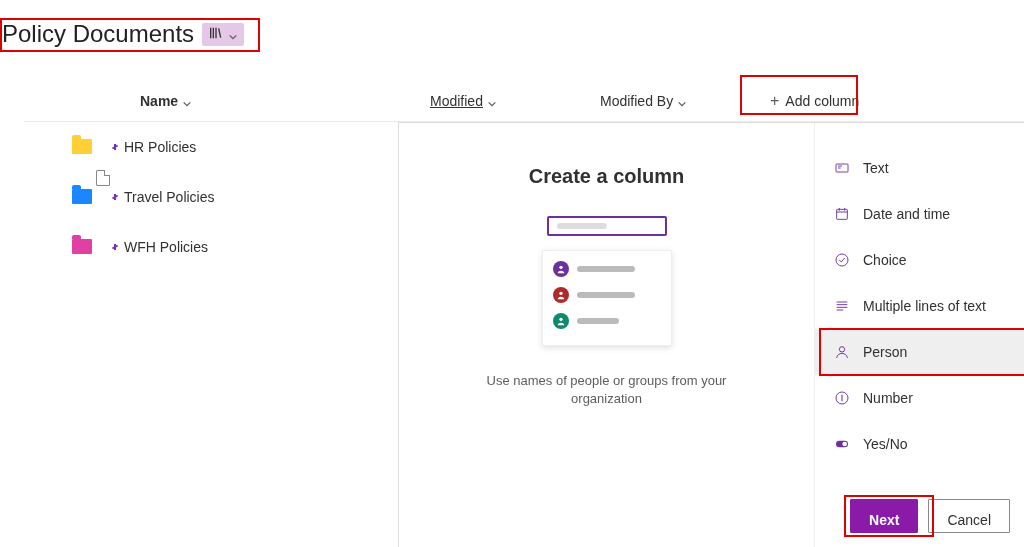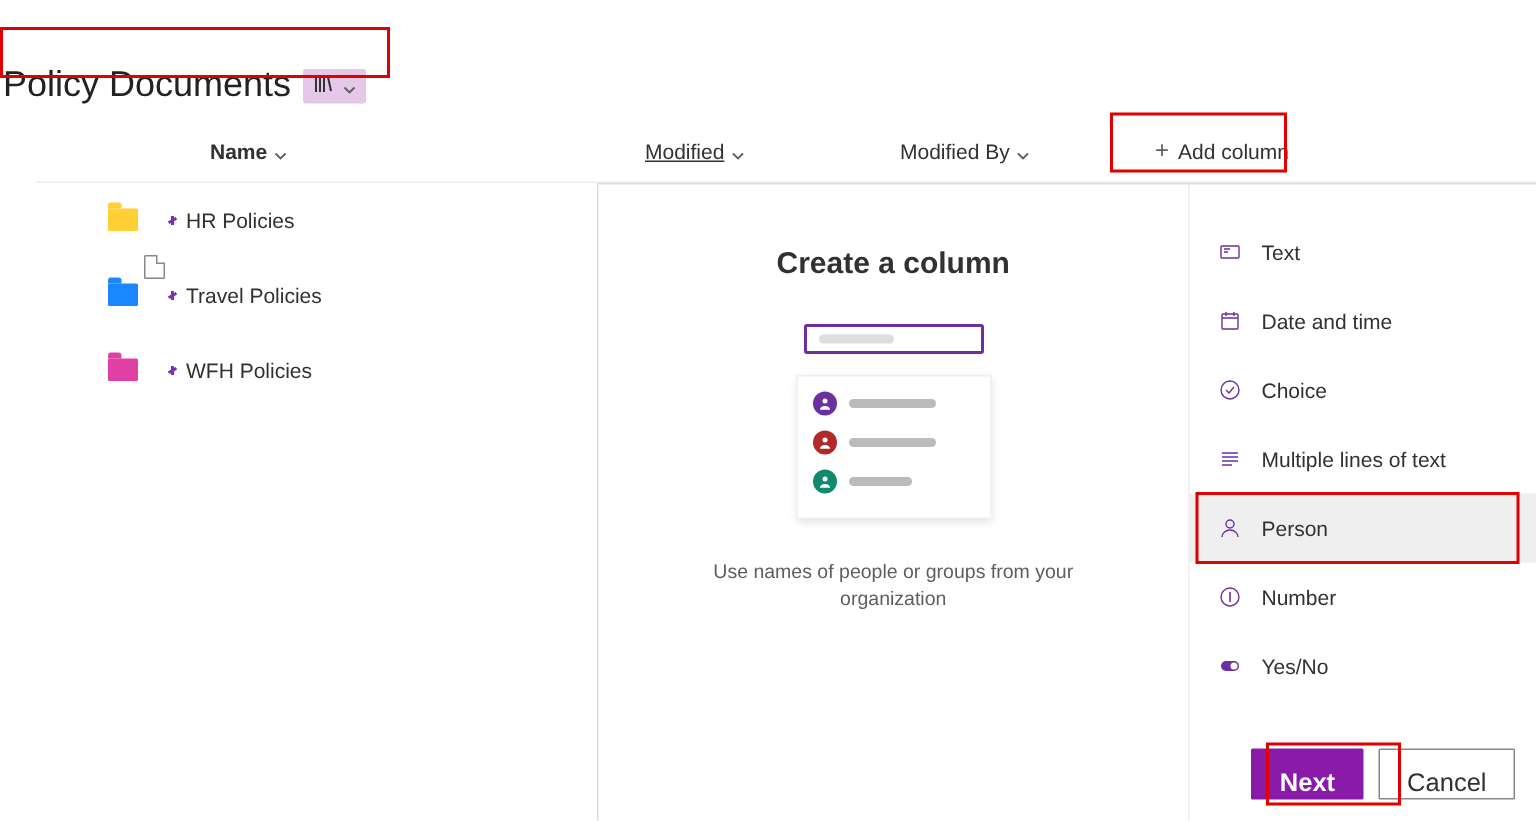--- a/index.html
+++ b/index.html
@@ -16,21 +16,20 @@
   }
 
   
   .title-row {
     position: absolute;
     top: 20px;
     left: 2px;
     display: flex;
     align-items: center;
     gap: 8px;
-    margin-top: 23px;
   }
   .title-text {
     font-size: 24px;
     font-weight: 400;
     color: #222;
   }
   .title-icon-chip {
     display: inline-flex;
     align-items: center;
     gap: 4px;
@@ -171,21 +170,21 @@
     position:absolute;
     left:0; right:0; bottom:0; height:64px;
     border-top:1px solid #e1dfdd;
     display:flex; align-items:center;
     padding:0 18px;
   }
   .panel-footer-left{ display:flex; align-items:center; gap:10px; color:#605e5c;}
 
   
   .type-list{
-    width:232px;
+    width:210px;
     border-left:1px solid #f0eeed;
     padding-top:22px;
     position:relative;
   }
   .type-item{
     display:flex; align-items:center; gap:12px;
     height:46px; padding:0 18px;
     font-size:14px; color:#323130;
     cursor:pointer;
   }
@@ -196,21 +195,21 @@
     position:absolute; left:4px; width:216px; height:48px;
     border:2px solid #e00000; pointer-events:none;
     top: calc(22px + 46px*4 - 1px);
   }
 
   
   .btns{
     position:absolute; right:14px; bottom:14px; display:flex; gap:10px;
   }
   .btn{
-    height:34px; padding:12px 18px; font-size:17px;
+    height:34px; padding:12px 18px; font-size:14px;
     border:1px solid #8a8886; background:#fff; color:#323130;
     cursor:pointer; border-radius:1px;
   }
   .btn.primary{
     background:#8a1aa8; border:1px solid #8a1aa8; color:#fff; font-weight:600;
   }
   .next-highlight{
     position:absolute; right:90px; bottom:10px;
     width:90px; height:42px; border:2px solid #e00000; pointer-events:none;
   }

